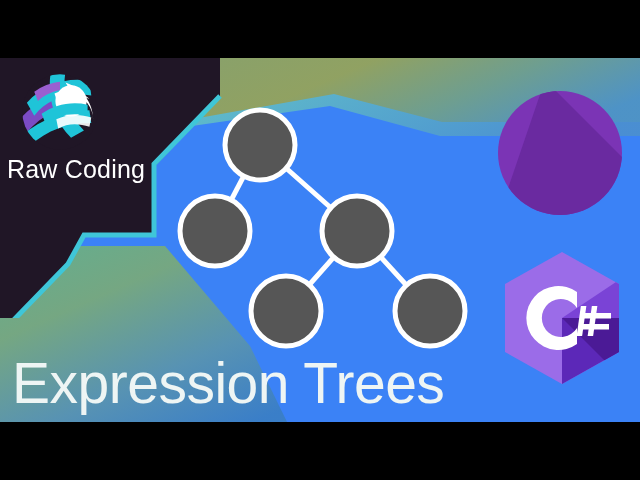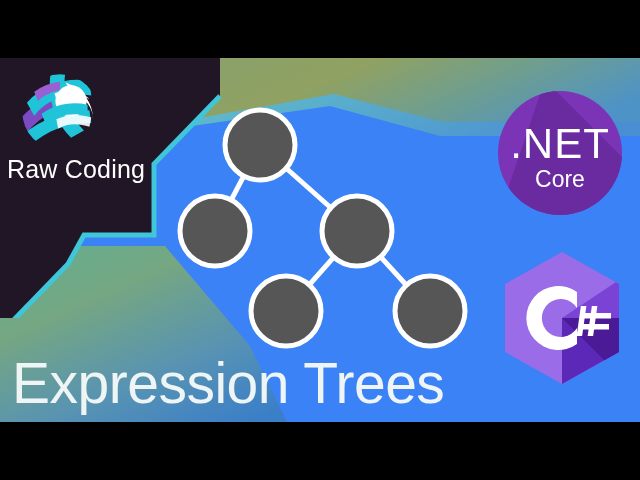--- a/index.html
+++ b/index.html
@@ -246,24 +246,20 @@
       <defs>
         <clipPath id="netClip">
             <circle cx="63" cy="63" r="62"></circle>
           </clipPath>
       </defs>
       <circle cx="63" cy="63" r="62" fill="#7b34b5"></circle>
       <g clip-path="url(#netClip)">
         <path d="M 48,-10 L 160,102 L 160,160 L -10,160 Z" fill="#6a2aa0"></path>
       </g>
     </svg>
-    <div class="dotnet-label">
-      <div class="dotnet-main">.NET</div>
-      <div class="dotnet-sub">Core</div>
-    </div>
 
     <svg class="csharp" viewBox="0 0 130 140">
       <defs>
         <clipPath id="hexClip">
           <polygon points="65,4 122,36 122,104 65,136 8,104 8,36"></polygon>
         </clipPath>
       </defs>
       <polygon points="65,4 122,36 122,104 65,136 8,104 8,36" fill="#9b6ce8"></polygon>
       <g clip-path="url(#hexClip)">
         <polygon points="65,70 140,70 140,145 65,145" fill="#5c28b8"></polygon>

